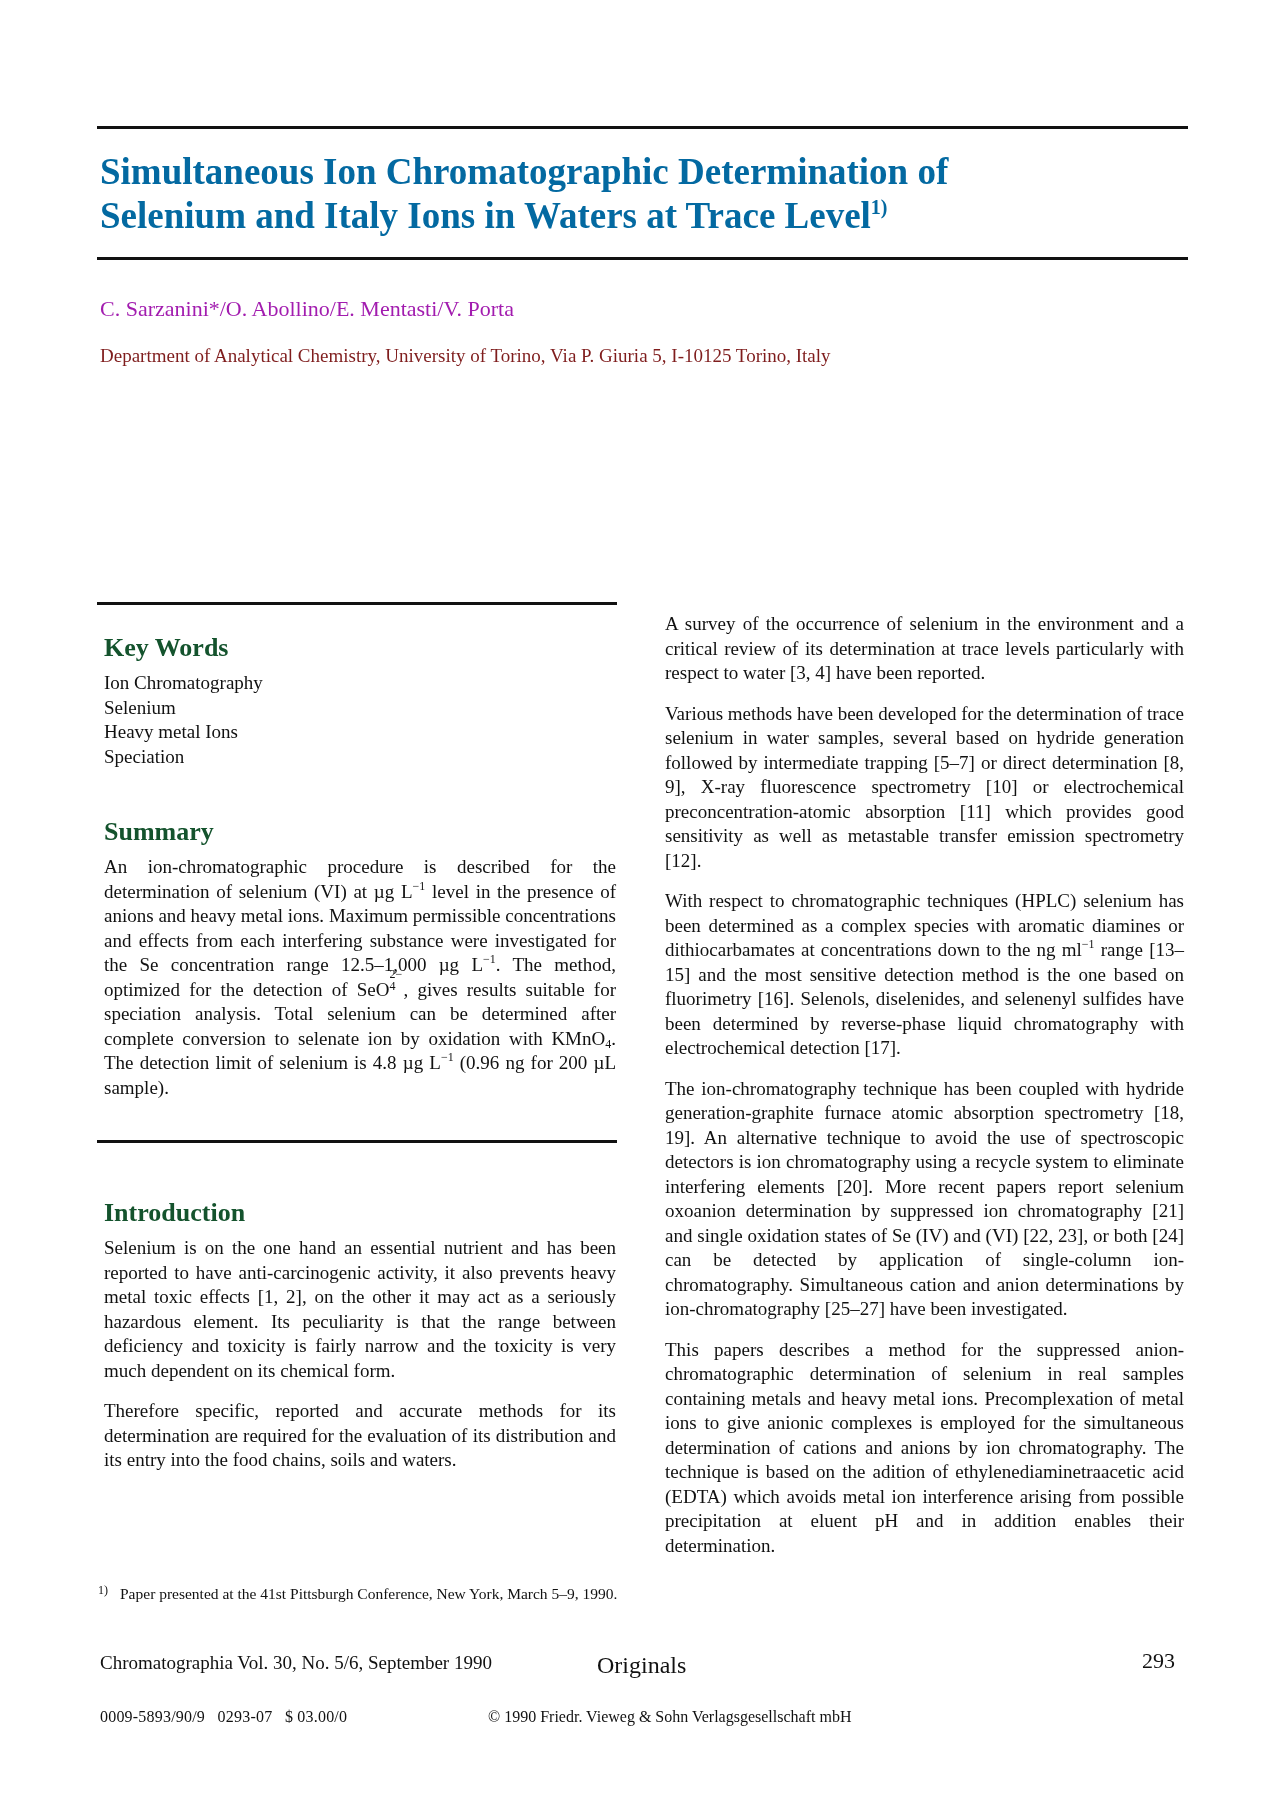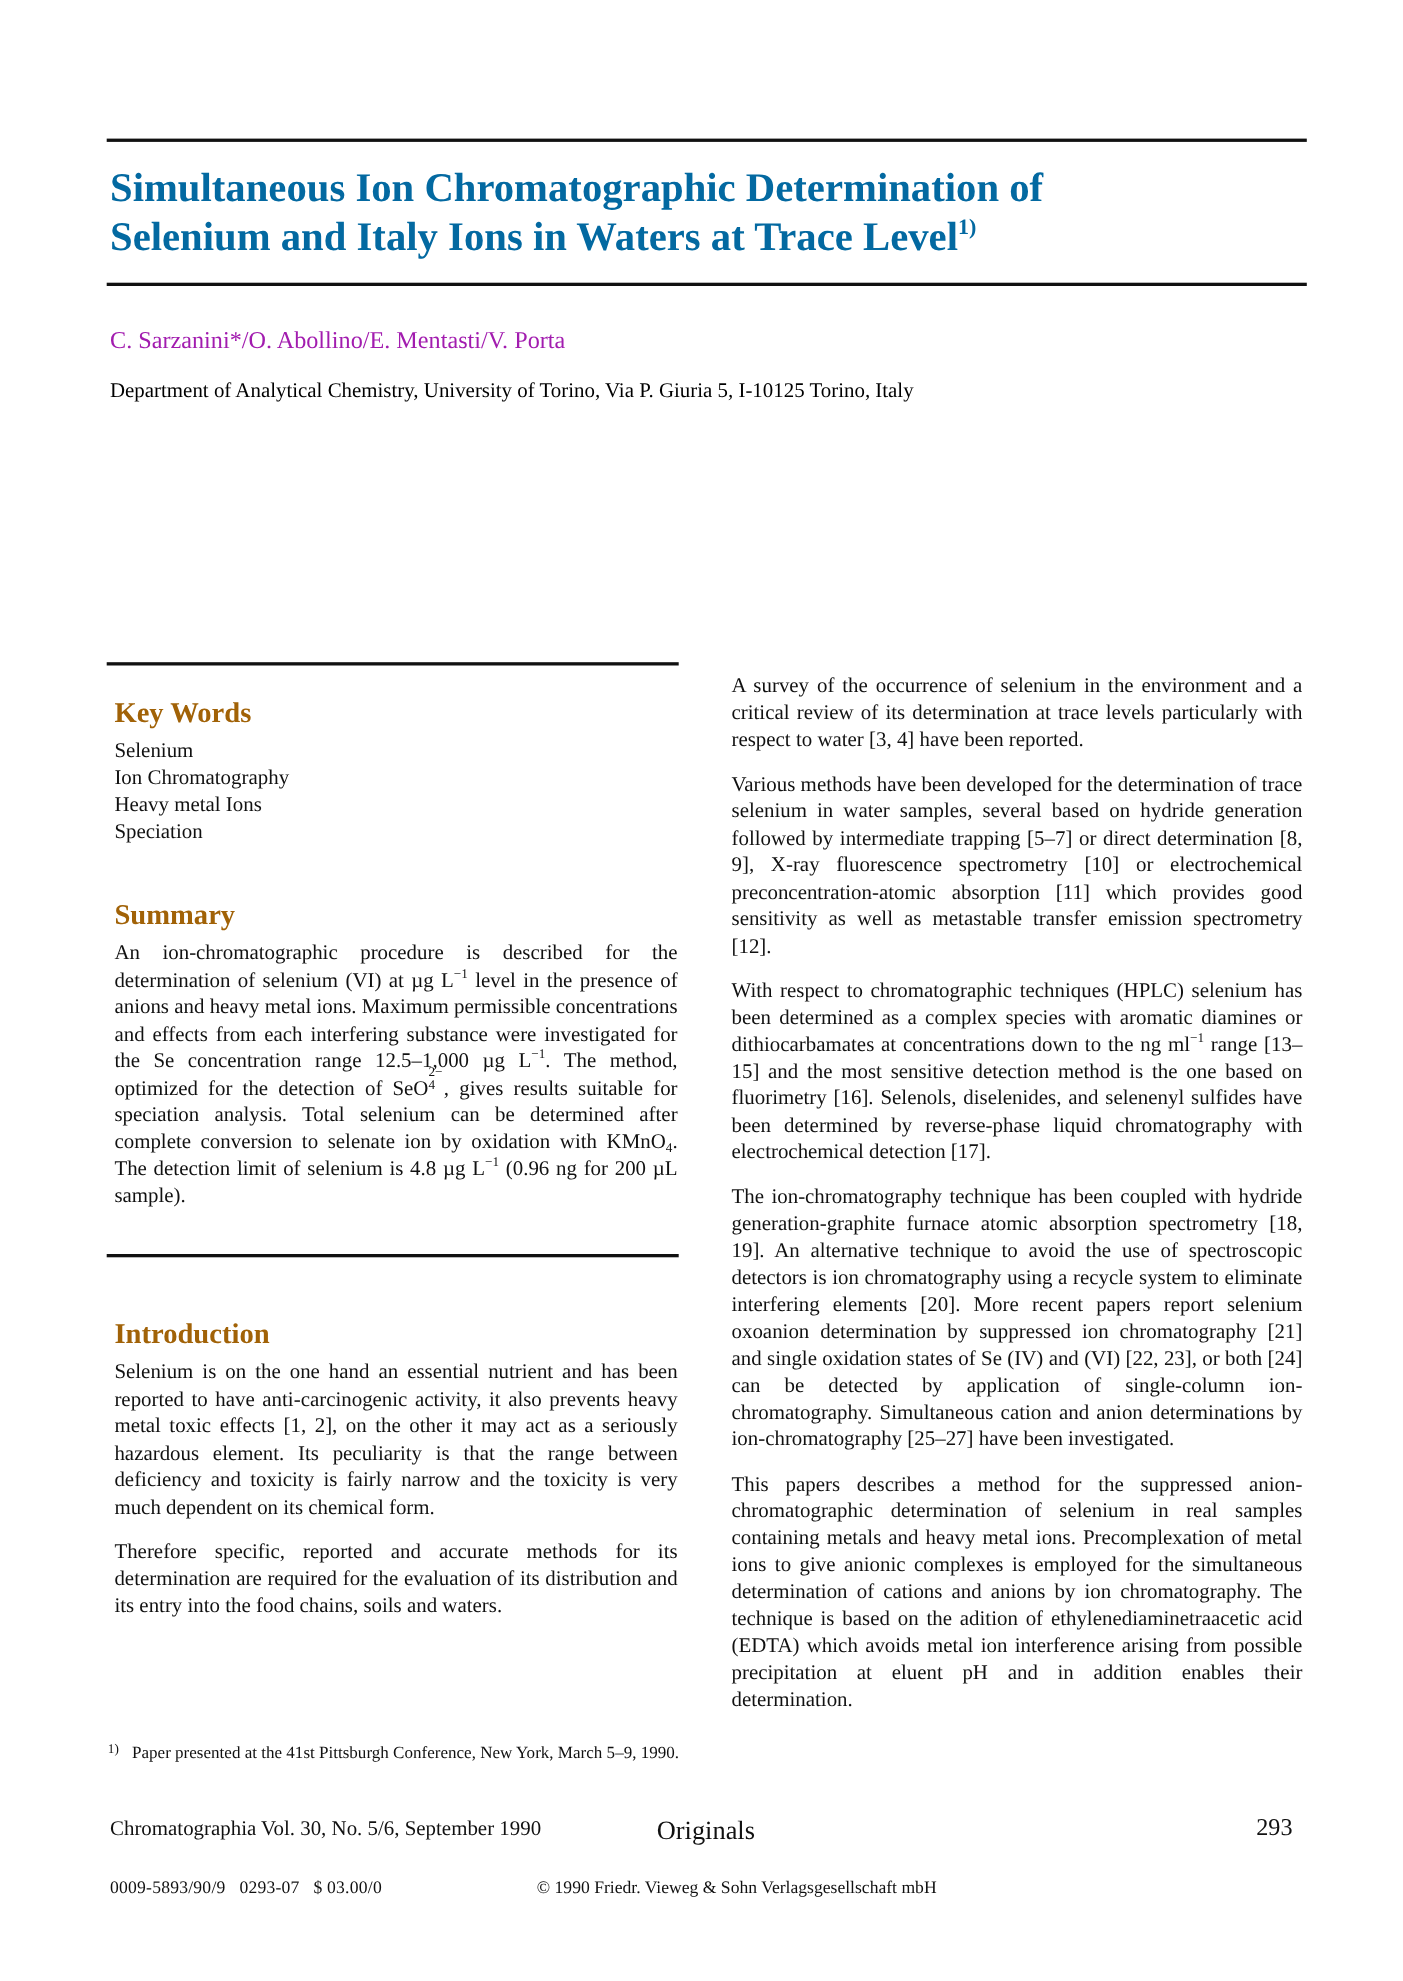--- a/index.html
+++ b/index.html
@@ -3,26 +3,26 @@
 <meta charset="utf-8">
 <style>
   html, body { margin: 0; padding: 0; background: #ffffff; }
   body { width: 1275px; height: 1801px; position: relative; overflow: hidden;
          font-family: "Liberation Serif", "DejaVu Serif", serif; color: #111; }
   .rule { position: absolute; height: 3px; background: #111; }
   .title { position: absolute; left: 100px; top: 150px; width: 1090px;
            font-weight: bold; font-size: 37px; line-height: 44px; color: #0369a1; }
   .title sup { font-size: 20px; vertical-align: 14px; line-height: 0; }
   .authors { position: absolute; left: 100px; top: 296px; font-size: 22px; color: #a21caf; }
-  .affil { position: absolute; left: 100px; top: 345px; font-size: 19px; color: #000000; }
+  .affil { position: absolute; left: 100px; top: 345px; font-size: 19px; color: #7f1d1d; }
   .col { position: absolute; font-size: 19px; line-height: 24.5px; text-align: justify; }
   .col p { margin: 16px 0 6px 0; }
   .left { left: 104px; width: 512px; }
   .right { left: 665px; width: 519px; top: 596px; }
-  h2 { font-weight: bold; font-size: 26px; margin: 0; line-height: 30px; color: #a16207; }
+  h2 { font-weight: bold; font-size: 26px; margin: 0; line-height: 30px; color: #14532d; }
   .kw-list div { line-height: 24.5px; }
   .sub { font-size: 12px; vertical-align: -3px; line-height: 0; }
   .sup { font-size: 12px; vertical-align: 8px; line-height: 0; }
   .footnote { position: absolute; left: 98px; top: 1584px; width: 520px; font-size: 15.5px; line-height: 20px; }
   .footnote .mark { position: absolute; left: 0; top: -4px; font-size: 12px; }
   .footnote .txt { padding-left: 22px; display: block; }
   .footer-journal { position: absolute; left: 100px; top: 1652px; font-size: 19px; }
   .footer-section { position: absolute; left: 597px; top: 1652px; font-size: 24px; }
   .footer-page { position: absolute; left: 1142px; top: 1648px; font-size: 22px; }
   .footer-code { position: absolute; left: 100px; top: 1708px; font-size: 16px; letter-spacing: 0.2px; }
@@ -41,22 +41,22 @@
 <div class="rule" style="left:97px; top:257px; width:1091px;"></div>
 
 <div class="authors">C. Sarzanini*/O. Abollino/E. Mentasti/V. Porta</div>
 <div class="affil">Department of Analytical Chemistry, University of Torino, Via P. Giuria 5, I-10125 Torino, Italy</div>
 
 <div class="rule" style="left:97px; top:602px; width:520px;"></div>
 
 <div class="col left" style="top:633px;">
   <h2>Key Words</h2>
   <div class="kw-list" style="margin-top:8px;">
+    <div>Ion Chromatography</div>
     <div>Selenium</div>
-    <div>Ion Chromatography</div>
     <div>Heavy metal Ions</div>
     <div>Speciation</div>
   </div>
 </div>
 
 <div class="col left" style="top:817px;">
   <h2>Summary</h2>
   <p style="margin-top:8px;"><span>An ion-chromatographic procedure is described for the determination of selenium (VI) at µg L</span><span class="sup">−1</span><span> level in the presence of anions and heavy metal ions. Maximum permissible concentrations and effects from each interfering substance were investigated for the Se concentration range 12.5–1,000 µg L</span><span class="sup">−1</span><span>. The method, optimized for the detection of SeO</span><span style="display:inline-block; position:relative; width:14px;"><span class="sup" style="position:absolute; left:0; top:-4px;">2−</span><span class="sub" style="position:absolute; left:0; top:8px;">4</span>&nbsp;</span><span>, gives results suitable for speciation analysis. Total selenium can be determined after complete conversion to selenate ion by oxidation with KMnO</span><span class="sub">4</span><span>. The detection limit of selenium is 4.8 µg L</span><span class="sup">−1</span><span> (0.96 ng for 200 µL sample).</span></p>
 </div>
 

